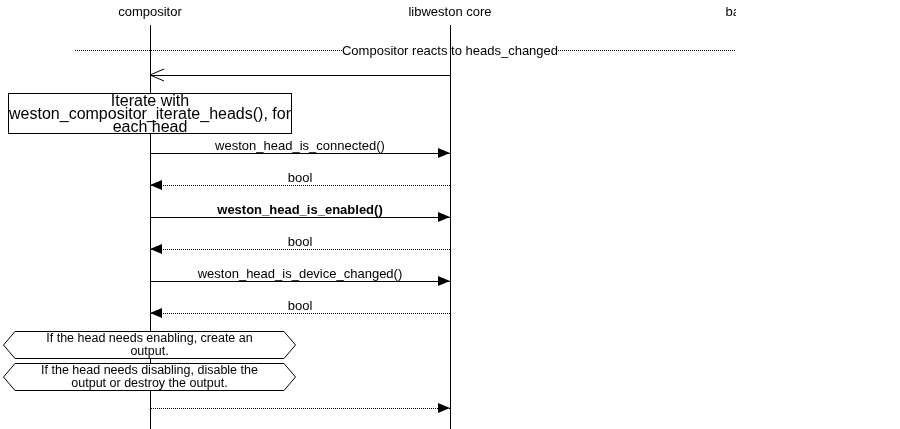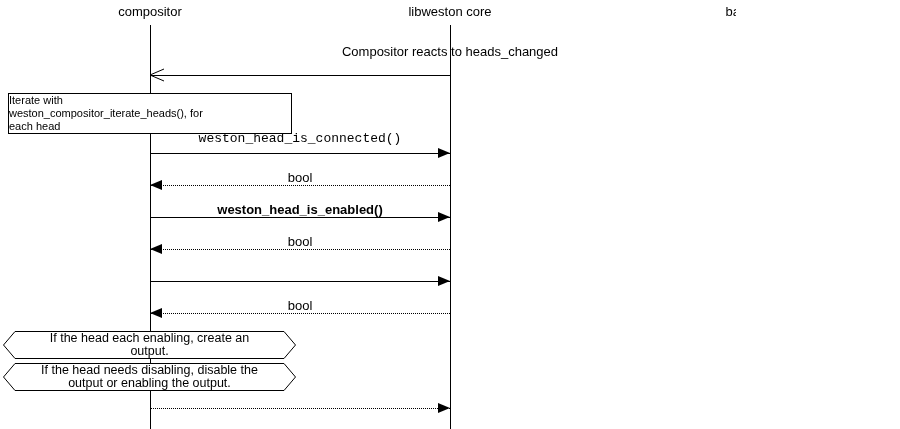--- a/index.html
+++ b/index.html
@@ -30,21 +30,20 @@
   }
   .divider {
     position: absolute;
     left: 75px;
     top: 43px;
     width: 750px;
     height: 14px;
     display: flex;
     align-items: center;
     z-index: 2;
-    flex-direction: column;
   }
   .divider .seg {
     flex: 1;
     height: 0;
     border-top: 1px dotted #000;
   }
   .divider .divider-label {
     white-space: nowrap;
     background: transparent;
   }
@@ -93,22 +92,23 @@
     z-index: 3;
   }
   .note-rect {
     position: absolute;
     left: 8px;
     top: 93px;
     width: 282px;
     height: 39px;
     background: #fff;
     border: 1px solid #000;
+    text-align: center;
     white-space: pre-line;
-    font-size: 11px;
+    font-size: 16px;
     line-height: 13px;
     z-index: 4;
   }
   .hex-note {
     position: absolute;
     left: 3px;
     width: 293px;
     height: 28px;
     z-index: 4;
   }
@@ -145,55 +145,56 @@
 
   <div class="msg-line" style="top:75px;"></div>
   <svg class="arrow-open" style="top:68px;" viewBox="0 0 16 14">
     <path d="M15,1 L1,7 L15,13" fill="none" stroke="#000" stroke-width="1"></path>
   </svg>
 
   <div class="note-rect">Iterate with
 weston_compositor_iterate_heads(), for
 each head</div>
 
-  <div class="msg-label" style="top:132px;font-family:Liberation Mono, monospace;">weston_head_is_connected()</div>
+  <div class="msg-label" style="top:139px;">weston_head_is_connected()</div>
   <div class="msg-line" style="top:153px;"></div>
   <div class="arrow-right" style="top:148px;"></div>
 
   <div class="msg-label" style="top:171px;">bool</div>
   <div class="msg-line dotted" style="top:185px;"></div>
   <div class="arrow-left" style="top:180px;"></div>
 
   <div class="msg-label" style="top:203px;font-weight:bold;">weston_head_is_enabled()</div>
   <div class="msg-line" style="top:217px;"></div>
   <div class="arrow-right" style="top:212px;"></div>
 
   <div class="msg-label" style="top:235px;">bool</div>
   <div class="msg-line dotted" style="top:249px;"></div>
   <div class="arrow-left" style="top:244px;"></div>
 
+  <div class="msg-label" style="top:267px;">weston_head_is_device_changed()</div>
   <div class="msg-line" style="top:281px;"></div>
   <div class="arrow-right" style="top:276px;"></div>
 
   <div class="msg-label" style="top:299px;">bool</div>
   <div class="msg-line dotted" style="top:313px;"></div>
   <div class="arrow-left" style="top:308px;"></div>
 
   <div class="hex-note" style="top:331px;">
     <svg width="293" height="28" viewBox="0 0 293 28">
       <polygon points="0.5,14 12,0.5 281,0.5 292.5,14 281,27.5 12,27.5" fill="#fff" stroke="#000" stroke-width="1"></polygon>
     </svg>
-    <div class="hex-text">If the head each enabling, create an
+    <div class="hex-text">If the head needs enabling, create an
 output.</div>
   </div>
 
   <div class="hex-note" style="top:363px;">
     <svg width="293" height="28" viewBox="0 0 293 28">
       <polygon points="0.5,14 12,0.5 281,0.5 292.5,14 281,27.5 12,27.5" fill="#fff" stroke="#000" stroke-width="1"></polygon>
     </svg>
     <div class="hex-text">If the head needs disabling, disable the
-output or enabling the output.</div>
+output or destroy the output.</div>
   </div>
 
   <div class="msg-line dotted" style="top:408px;"></div>
   <div class="arrow-right" style="top:403px;"></div>
 
 </div>
 
 </body></html>

